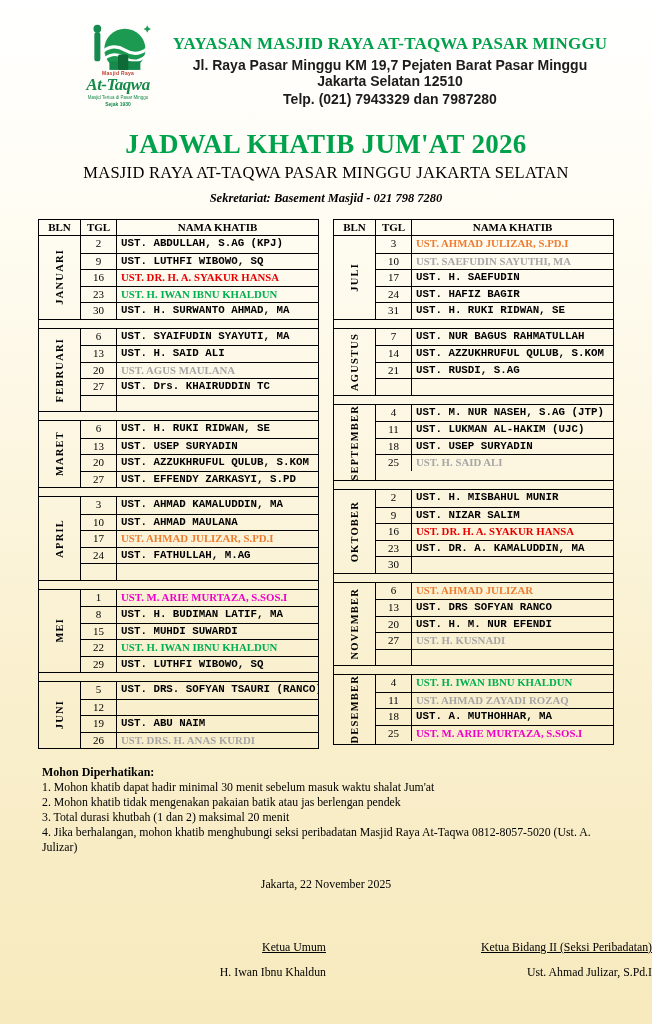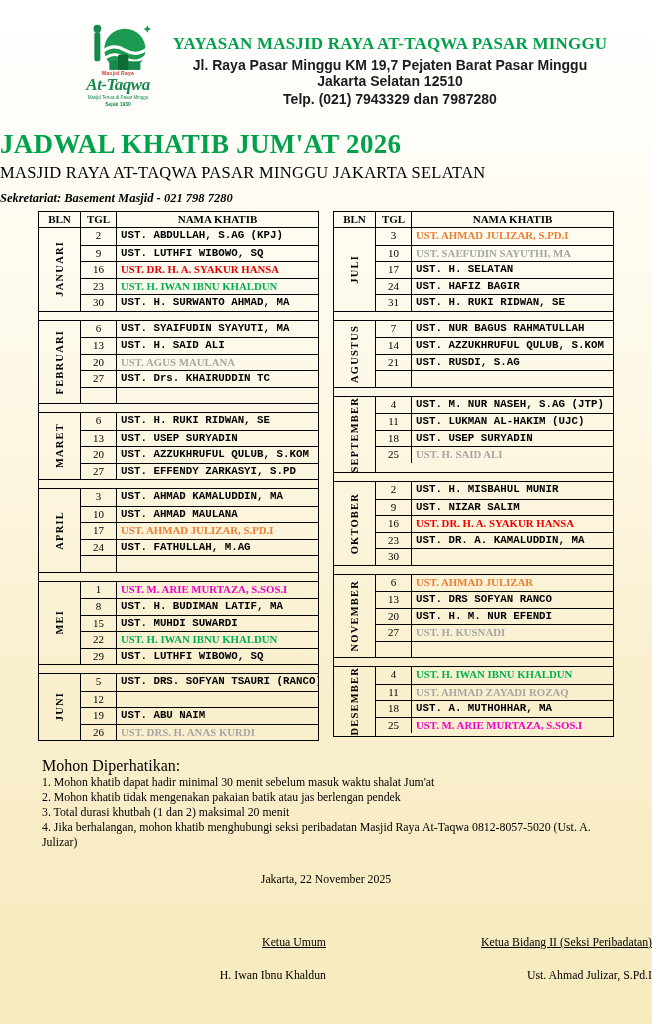--- a/index.html
+++ b/index.html
@@ -15,53 +15,53 @@
   .logo svg { display:block; margin:0 auto; }
   .logo-brand-top { font-family:"Liberation Sans",sans-serif; font-size:5px; font-weight:bold; color:#c0392b; letter-spacing:.3px; margin-top:-12px; margin-left:34px; text-align:left;}
   .logo-script { font-family:"Liberation Serif",serif; font-style:italic; font-weight:bold; font-size:17px; color:#168a4c; line-height:1; letter-spacing:-.5px;}
   .logo-tag { font-family:"Liberation Sans",sans-serif; font-size:4.5px; color:#168a4c; margin-top:2px;}
   .logo-since { font-family:"Liberation Sans",sans-serif; font-size:5px; font-weight:bold; color:#168a4c; margin-top:1px;}
   .org { flex:1; text-align:center; padding-top:14px; }
   .org-name { color:#00a14b; font-weight:bold; font-size:17px; letter-spacing:.2px; }
   .org-addr, .org-tel { font-family:"Liberation Sans",sans-serif; font-weight:bold; font-size:14px; color:#1c1c1c; margin-top:3px; }
   .org-tel { margin-top:2px; }
   
-  .title-block { margin-top:22px; }
+  .title-block { text-align:center; margin-top:22px; }
   .doc-title { color:#00a14b; font-weight:bold; font-size:27px; letter-spacing:.3px; }
   .doc-sub { font-size:16.5px; margin-top:3px; letter-spacing:.3px; }
   .doc-sec { font-style:italic; font-weight:bold; font-size:12.5px; margin-top:8px; }
   
-  .sched { display:flex; gap:14px; margin:5px 38px 0 38px; }
+  .sched { display:flex; gap:14px; margin:13px 38px 0 38px; }
   .sched-col { flex:1; min-width:0; }
   .head-row { display:flex; border:1px solid #000; height:17px; align-items:center; font-weight:bold; font-size:11px; }
   .hcell { text-align:center; align-self:stretch; line-height:15px; }
   .h0 { width:42px; border-right:1px solid #000; }
   .h1 { width:36px; border-right:1px solid #000; }
   .h2 { flex:1; }
   .group { display:flex; border:1px solid #000; margin-top:-1px; background:transparent; }
   .ggap { height:9px; border-left:1px solid #000; border-right:1px solid #000; }
   .mcell { width:42px; flex:0 0 42px; border-right:1px solid #000; display:flex; align-items:center; justify-content:center; }
   .mtext { writing-mode:vertical-rl; transform:rotate(180deg); font-weight:bold; font-size:10.5px; letter-spacing:1.2px; }
   .rows { flex:1; display:flex; flex-direction:column; min-width:0; }
   .row { display:flex; height:16.5px; border-top:1px solid #000; }
   .row:first-child { border-top:none; }
   .tgl { width:36px; flex:0 0 36px; border-right:1px solid #000; text-align:center; font-size:11px; line-height:15.5px; }
   .nama { flex:1; padding-left:4px; font-weight:bold; font-size:10.8px; line-height:15.5px; white-space:nowrap; overflow:hidden; }
   .c-black{color:#000;font-family:Liberation Mono, monospace;} .c-red{color:#e80000;} .c-green{color:#00b050;}
   .c-orange{color:#ed7d31;} .c-magenta{color:#f000c8;} .c-gray{color:#a6a6a6;}
   
   .notes { margin:16px 42px 0 42px; font-size:11.8px; }
-  .notes-h { font-weight:normal; font-size:16px; }
+  .notes-h { font-weight:bold; font-size:12px; }
   .note-item { }
   .dateline { text-align:center; margin-top:22px; font-size:11.8px; }
   
   .sigs { display:flex; margin-top:48px; }
   .sig { width:50%; text-align:right; font-size:11.8px; }
   .sig-title { text-decoration:underline; }
-  .sig-name { margin-top:18px;padding-left:48px; }
+  .sig-name { margin-top:10px;padding-left:48px; }
 </style>
 </head>
 <body>
 
 <div class="page">
 
   <div class="hdr">
     <div class="logo">
       <svg width="86" height="62" viewBox="0 0 100 72">
         <circle cx="26" cy="10" r="4.5" fill="#168a4c"></circle>
@@ -271,21 +271,21 @@
             <div class="row">
               <div class="tgl">3</div>
               <div class="nama c-orange">UST. AHMAD JULIZAR, S.PD.I</div>
             </div>
             <div class="row">
               <div class="tgl">10</div>
               <div class="nama c-gray">UST. SAEFUDIN SAYUTHI, MA</div>
             </div>
             <div class="row">
               <div class="tgl">17</div>
-              <div class="nama c-black">UST. H. SELATAN</div>
+              <div class="nama c-black">UST. H. SAEFUDIN</div>
             </div>
             <div class="row">
               <div class="tgl">24</div>
               <div class="nama c-black">UST. HAFIZ BAGIR</div>
             </div>
             <div class="row">
               <div class="tgl">31</div>
               <div class="nama c-black">UST. H. RUKI RIDWAN, SE</div>
             </div>
           </div>

